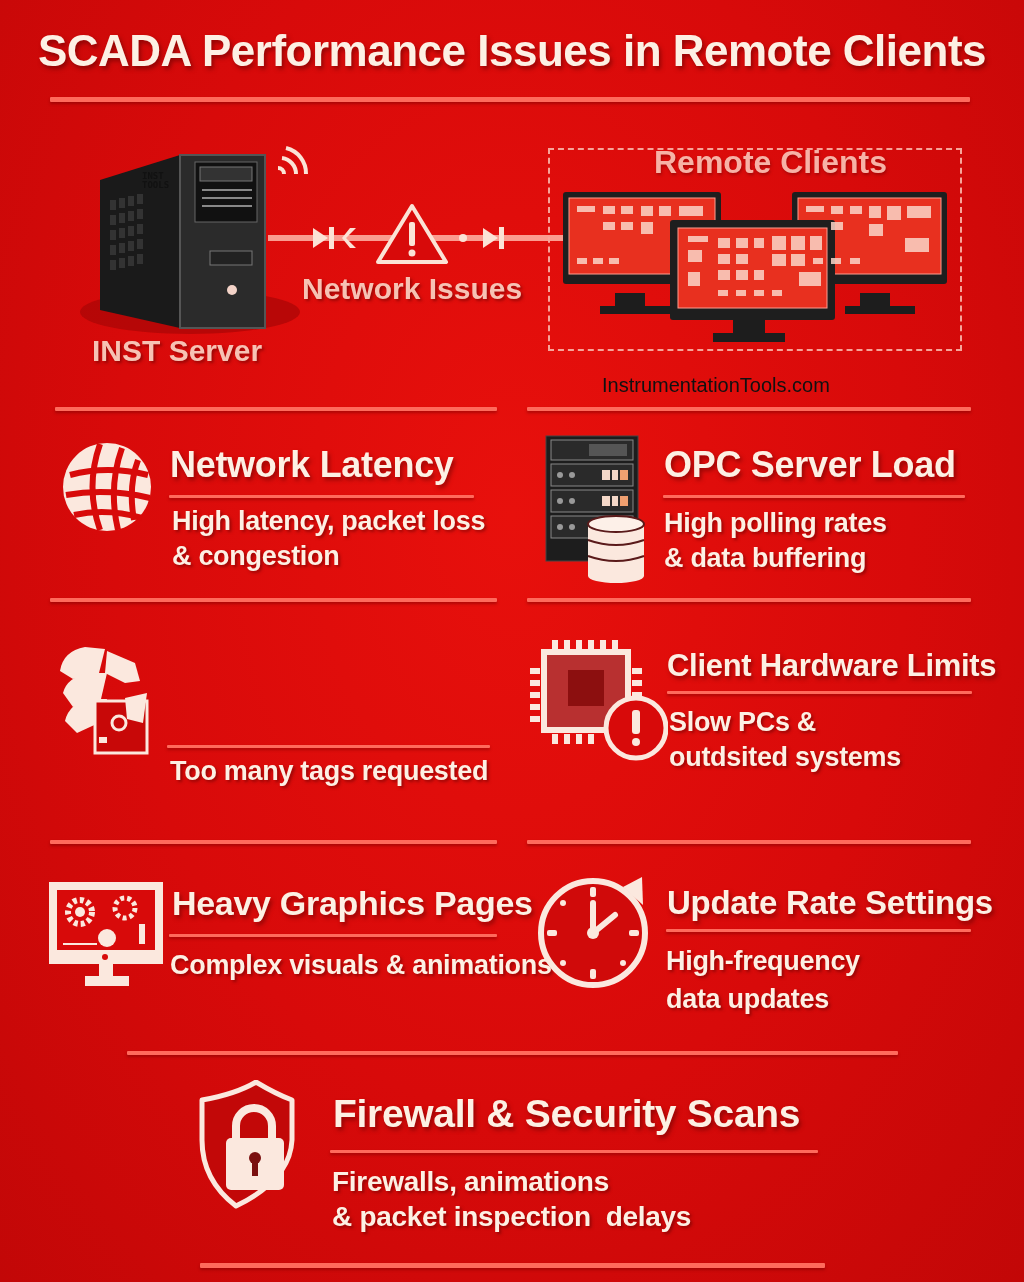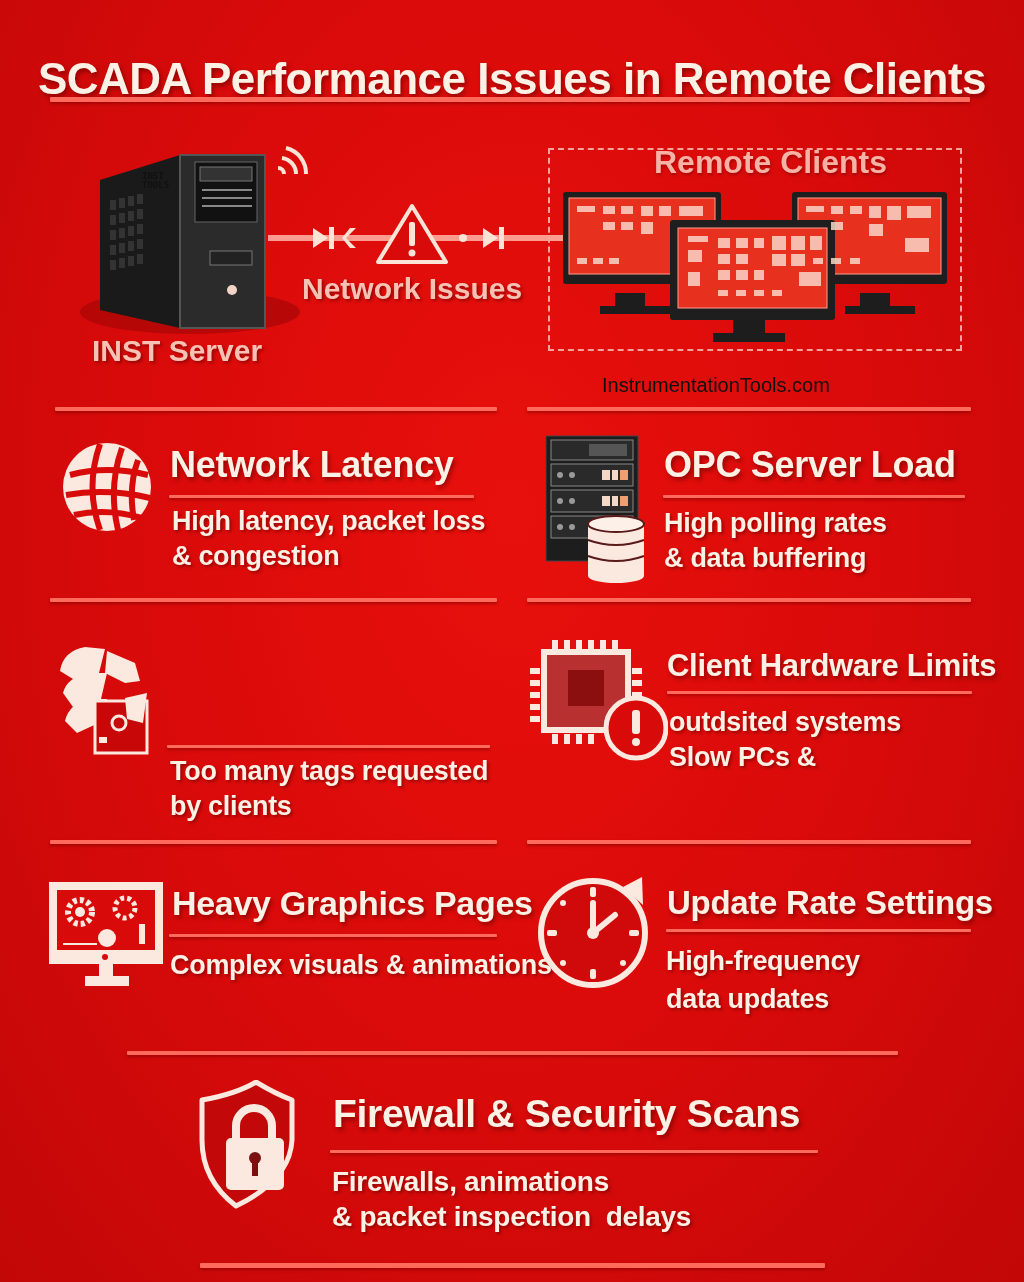--- a/index.html
+++ b/index.html
@@ -8,21 +8,20 @@
     background: radial-gradient(ellipse at 50% 40%, #e8100c 0%, #d80a0a 55%, #c20707 100%);
     font-family: "Liberation Sans", "DejaVu Sans", sans-serif;
     color: #fbeee2;
     position: relative;
   }
   .title {
     position: absolute; left: 0; top: 26px; width: 1024px; text-align: center;
     font-size: 44px; font-weight: bold; letter-spacing: -0.5px;
     color: #fdf0e4; text-shadow: 2px 3px 4px rgba(90,0,0,0.55);
     font-family: "Liberation Sans", sans-serif;
-    margin-top: 28px;
   }
   .rule {
     position: absolute; height: 5px; background: #ff6a5c;
     box-shadow: 0 2px 3px rgba(110,0,0,0.45);
     border-radius: 1px;
   }
   .label {
     position: absolute; font-weight: bold; color: #fbe3d6;
     text-shadow: 2px 2px 3px rgba(90,0,0,0.5);
     white-space: nowrap;
@@ -262,21 +261,20 @@
     <rect x="40" y="58" width="52" height="52" fill="#c80808" stroke="#fbe8de" stroke-width="3"></rect>
     <path d="M70 55 L92 50 L88 80 L72 76 Z" fill="#fbe8de"></path>
     <circle cx="64" cy="80" r="7" fill="none" stroke="#fbe8de" stroke-width="3"></circle>
     <rect x="44" y="94" width="8" height="6" fill="#fbe8de"></rect>
   </svg>
   <div class="card-title" style="left:170px;top:646px;font-size:36px;line-height:1.3;">
   </div>
   <div class="rule" style="left:167px;top:745px;width:323px;height:3px;"></div>
   <div class="card-desc" style="left:170px;top:754px;font-size:27px;">
     <span>Too many tags requested</span>
-    <span>by clients</span>
   </div>
 </div>
 
 <div>
   <svg class="icon" style="left:528px;top:638px;" width="140" height="125" viewBox="0 0 140 125">
     <g fill="#fbe8de">
       <rect x="24" y="2" width="6" height="10"></rect>
         <rect x="36" y="2" width="6" height="10"></rect>
         <rect x="48" y="2" width="6" height="10"></rect>
         <rect x="60" y="2" width="6" height="10"></rect>
@@ -297,22 +295,22 @@
     </g>
     <rect x="16" y="14" width="84" height="78" fill="#b83030" stroke="#fbe8de" stroke-width="6"></rect>
     <rect x="40" y="32" width="36" height="36" fill="#8c0f0f"></rect>
     <circle cx="108" cy="90" r="30" fill="#d80a0a" stroke="#fbe8de" stroke-width="5"></circle>
     <rect x="104" y="72" width="8" height="24" rx="3" fill="#fbe8de"></rect>
     <circle cx="108" cy="104" r="4" fill="#fbe8de"></circle>
   </svg>
   <div class="card-title" style="left:667px;top:648px;font-size:31px;">Client Hardware Limits</div>
   <div class="rule" style="left:667px;top:691px;width:305px;height:3px;"></div>
   <div class="card-desc" style="left:669px;top:705px;font-size:27px;">
+    <span>Slow PCs &amp;</span>
     <span>outdsited systems</span>
-    <span>Slow PCs &amp;</span>
   </div>
 </div>
 
 <div class="rule" style="left:50px;top:840px;width:447px;height:4px;"></div>
 <div class="rule" style="left:527px;top:840px;width:444px;height:4px;"></div>
 
 <div>
   <svg class="icon" style="left:47px;top:880px;" width="118" height="110" viewBox="0 0 118 110">
     <rect x="2" y="2" width="114" height="82" fill="#fbe8de"></rect>
     <rect x="10" y="10" width="98" height="60" fill="#d80a0a"></rect>

